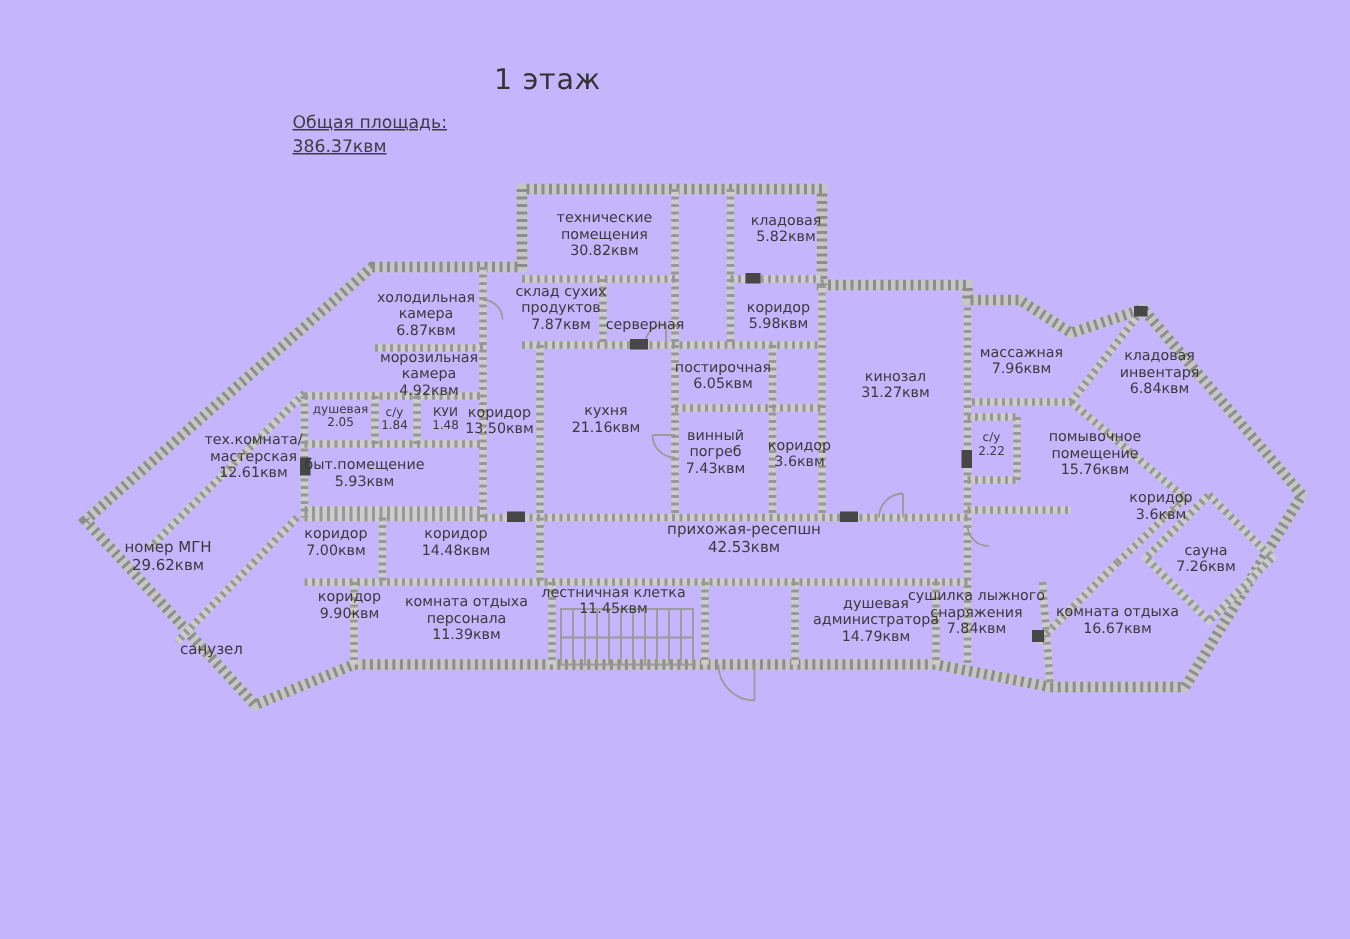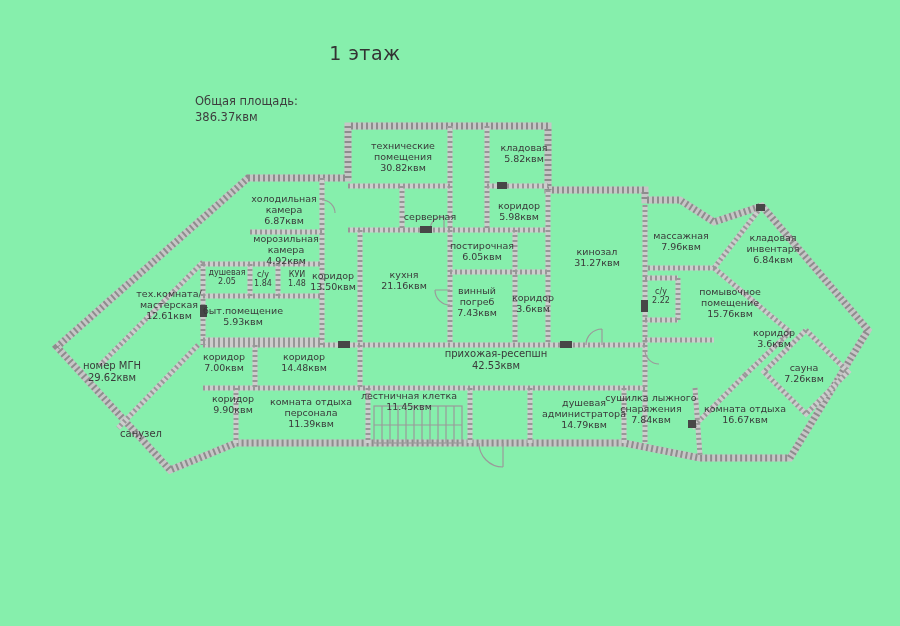--- a/index.html
+++ b/index.html
@@ -1,25 +1,25 @@
 <!DOCTYPE html>
 <html><head>
 <meta charset="utf-8">
 <style>
   html,body{margin:0;padding:0;background:#ffffff;}
   .canvas{
-    position:relative;width:900px;height:626px;background:#86efac;overflow:hidden;
+    position:relative;width:900px;height:626px;background:#c4b5fd;overflow:hidden;
     font-family:"DejaVu Sans","Liberation Sans",sans-serif;color:#3d3d3d;
   }
   .floor-title{
     position:absolute;left:300px;top:42px;width:130px;text-align:center;
     font-size:19px;color:#333333;letter-spacing:0.5px;
   }
   .total-area{
-    position:absolute;left:195px;top:94px;font-size:11.5px;line-height:1.35;color:#3d3d3d;
+    position:absolute;left:195px;top:74px;font-size:11.5px;line-height:1.35;color:#3d3d3d;text-decoration:underline;
   }
   .total-area span{display:block;}
   svg.plan{position:absolute;left:0;top:0;}
   .room{
     position:absolute;transform:translate(-50%,-50%);text-align:center;
     font-size:9.5px;line-height:1.18;color:#3a3a3a;
   }
   .room .rn,.room .ra{display:block;}
   .room.sm{font-size:8px;line-height:1.1;}
   .room.lg{font-size:10px;}
@@ -101,20 +101,24 @@
   </svg>
 
   <div class="room" style="left:403px;top:157px;width:92px">
       <span class="rn">технические помещения</span>
       <span class="ra">30.82квм</span>
     </div>
   <div class="room" style="left:524px;top:153px;width:70px">
       <span class="rn">кладовая</span>
       <span class="ra">5.82квм</span>
     </div>
+  <div class="room" style="left:374px;top:206px;width:86px">
+      <span class="rn">склад сухих продуктов</span>
+      <span class="ra">7.87квм</span>
+    </div>
   <div class="room" style="left:430px;top:217px;width:80px">
       <span class="rn">серверная</span>
       <span class="ra"></span>
     </div>
   <div class="room" style="left:519px;top:211px;width:68px">
       <span class="rn">коридор</span>
       <span class="ra">5.98квм</span>
     </div>
   <div class="room" style="left:284px;top:210px;width:84px">
       <span class="rn">холодильная камера</span>

